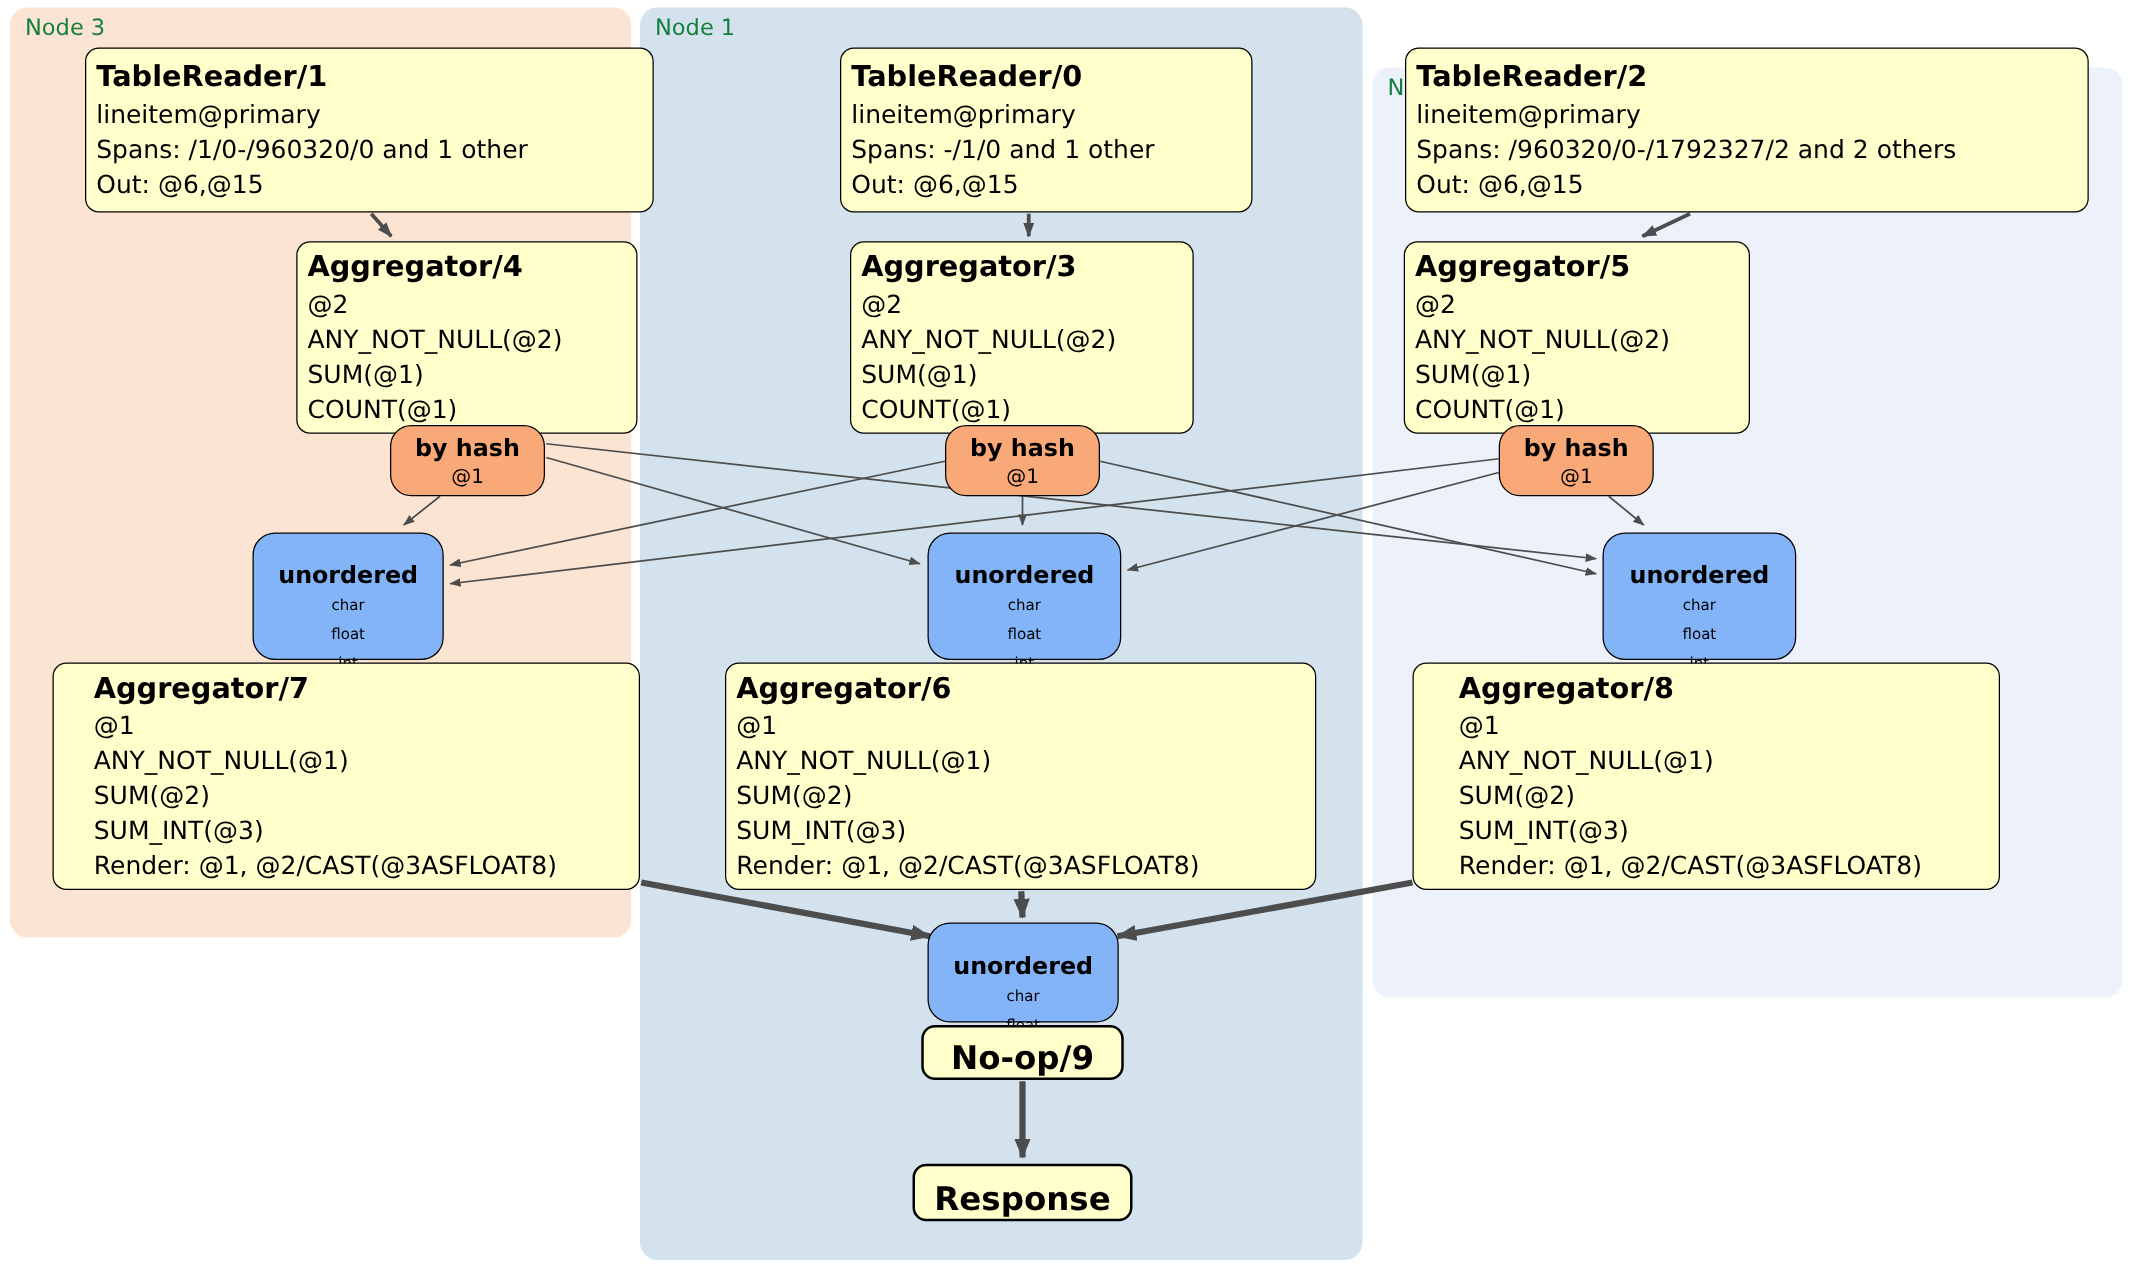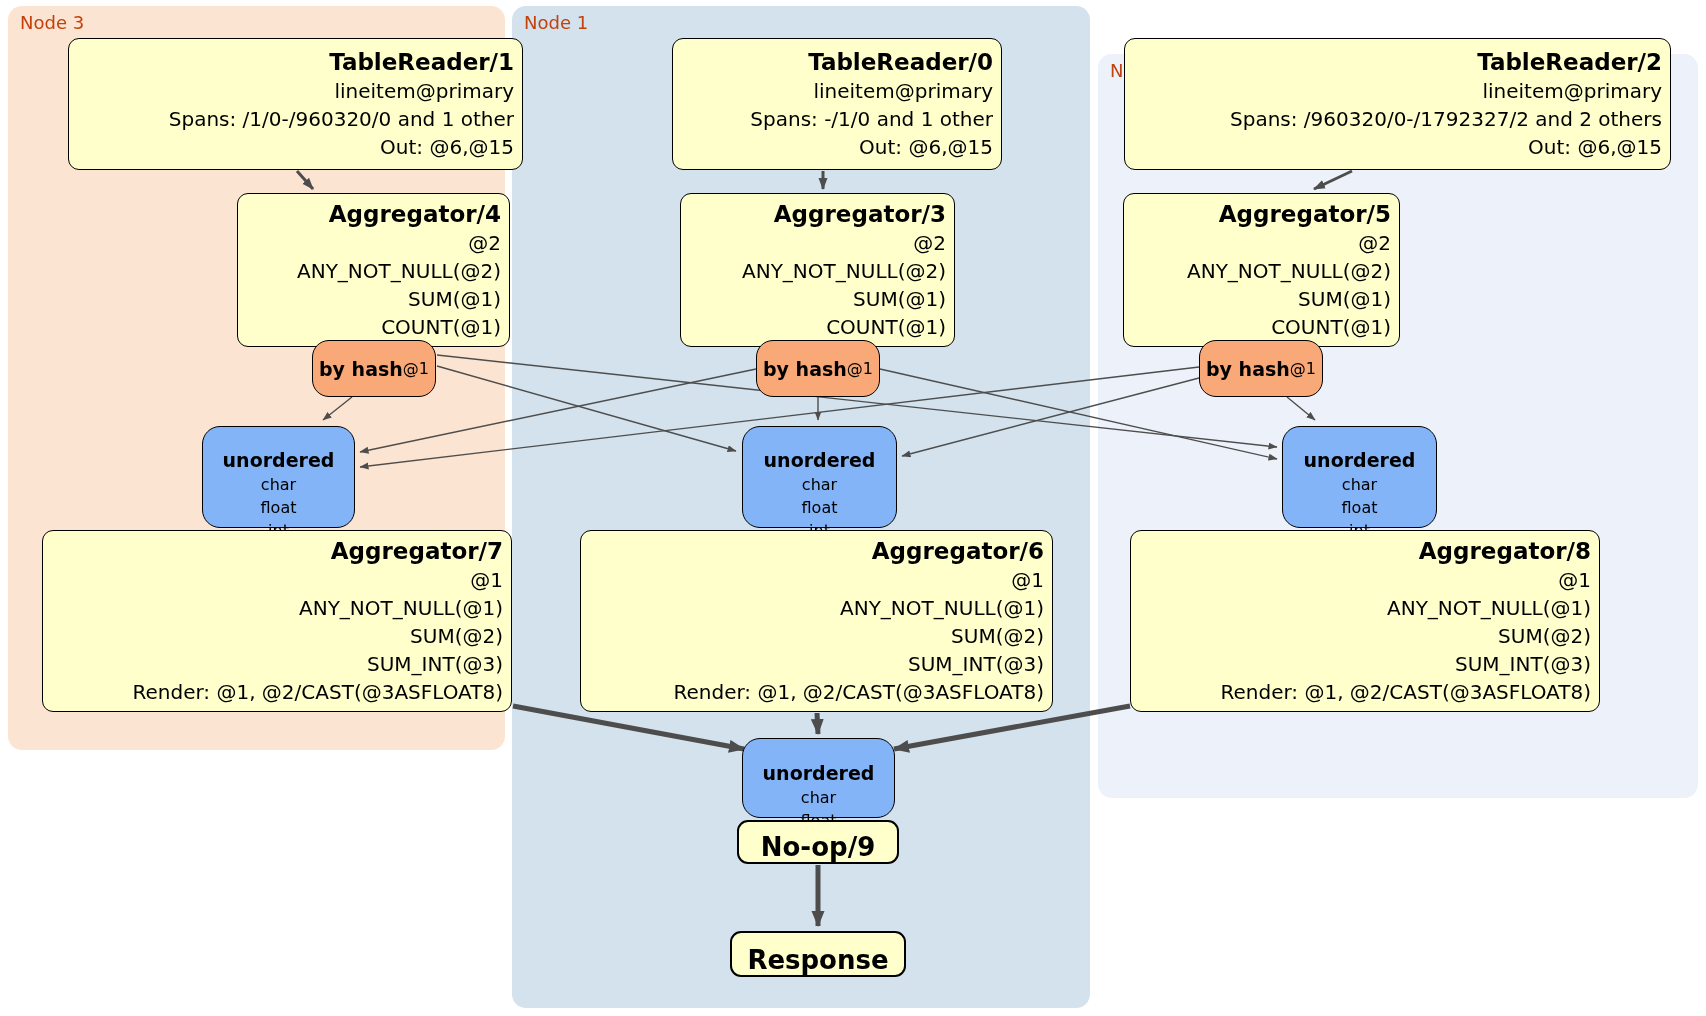--- a/index.html
+++ b/index.html
@@ -4,44 +4,44 @@
 <style>
   html,body{margin:0;padding:0;background:#ffffff;}
   .canvas{
     position:relative;width:1706px;height:1016px;overflow:hidden;
     font-family:"DejaVu Sans","Liberation Sans",sans-serif;color:#000;
   }
   .region{position:absolute;border-radius:14px;}
   .region-n3{left:8px;top:6px;width:497px;height:744px;background:#fce4d2;}
   .region-n1{left:512px;top:6px;width:578px;height:1002px;background:#d3e2ec;}
   .region-n2{left:1098px;top:6px;width:600px;height:744px;background:#edf1fa;margin-top:48px;}
-  .region-label{position:absolute;left:12px;top:6px;font-size:18px;color:#c2410c;}
+  .region-label{position:absolute;left:12px;top:6px;font-size:18px;color:#15803d;}
   svg.edges{position:absolute;left:0;top:0;z-index:2;}
   .pbox{
     position:absolute;z-index:3;box-sizing:border-box;
     background:#ffffcc;border:1.6px solid #000;border-radius:11px;
-    display:flex;flex-direction:column;justify-content:center;align-items:flex-end;
+    display:flex;flex-direction:column;justify-content:center;align-items:flex-start;
     text-align:center;padding:4px 8px;
   }
   .ptitle{font-size:23px;font-weight:bold;line-height:30px;white-space:nowrap;}
   .pline{font-size:20px;line-height:28px;white-space:nowrap;}
   .router{
     position:absolute;z-index:4;box-sizing:border-box;
     background:#f9a877;border:1.6px solid #000;border-radius:17px;
-    display:flex;flex-direction:row;justify-content:center;align-items:center;text-align:center;
+    display:flex;flex-direction:column;justify-content:center;align-items:center;text-align:center;
   }
   .rtitle{font-size:19px;font-weight:bold;line-height:24px;}
   .rdetail{font-size:16px;line-height:19px;}
   .sync{
     position:absolute;z-index:3;box-sizing:border-box;
     background:#82b4f7;border:1.8px solid #000;border-radius:18px;
     display:flex;flex-direction:column;justify-content:center;align-items:center;text-align:center;
   }
   .stitle{font-size:19px;font-weight:bold;line-height:25px;margin-top:36px;}
-  .sline{font-size:16px;line-height:23px;text-align:center;}
+  .sline{font-size:12px;line-height:23px;text-align:center;}
   .endbox{
     position:absolute;z-index:3;box-sizing:border-box;
     background:#ffffcc;border:2px solid #000;border-radius:11px;
     display:flex;justify-content:center;align-items:flex-end;
     font-size:26px;font-weight:bold;
   }
 </style>
 </head>
 <body>
 

